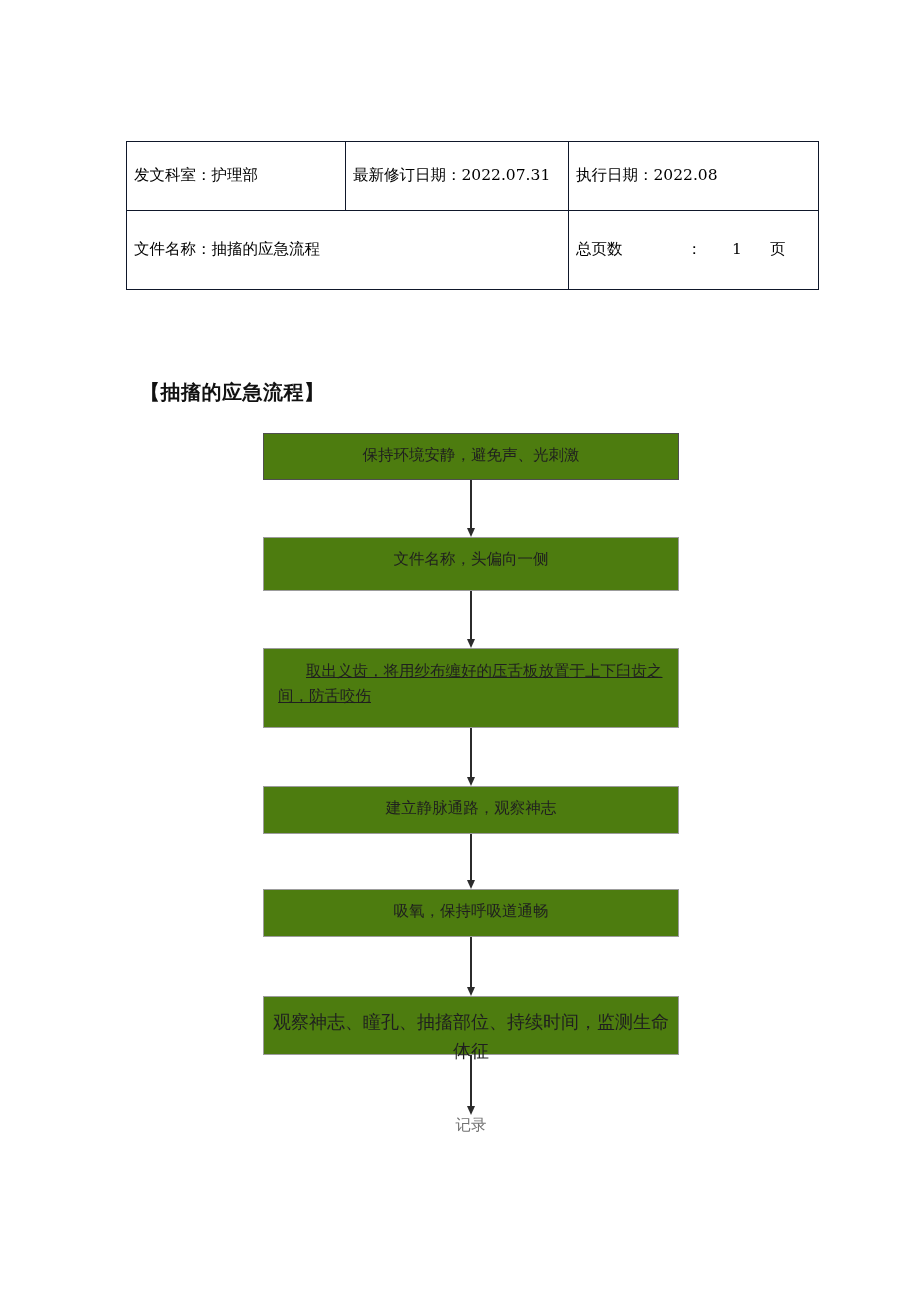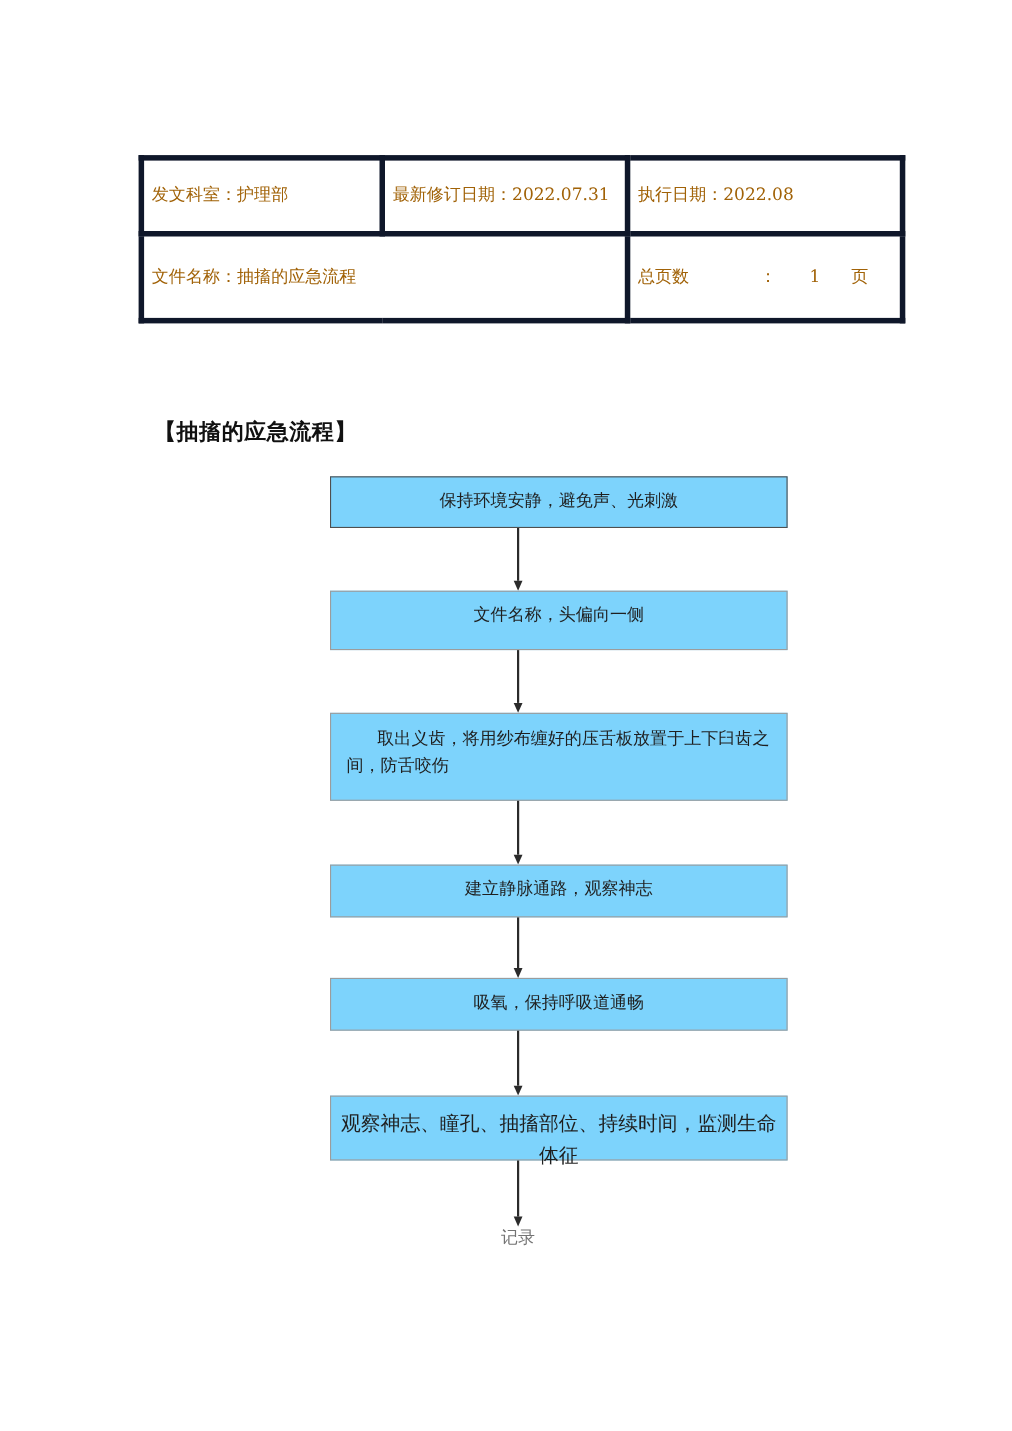--- a/index.html
+++ b/index.html
@@ -20,27 +20,27 @@
   
   .doc-table {
     position: absolute;
     left: 126px;
     top: 141px;
     width: 692px;
     border-collapse: collapse;
     table-layout: fixed;
   }
   .doc-table td {
-    border: 5px solid #0f172a;
+    border: 1px solid #0f172a;
     padding: 6px 8px 6px 7px;
     font-size: 15.5px;
     line-height: 1.5;
     font-family: "DejaVu Serif", "Liberation Serif", serif;
     vertical-align: middle;
-    color: #a16207;
+    color: #000000;
     white-space: nowrap;
   }
   .doc-table tr.row-1 td { height: 69px; }
   .doc-table tr.row-2 td { height: 79px; }
   .cell-dept  { width: 219px; }
   .cell-rev   { width: 223px; }
   .cell-eff   { width: 250px; }
   .cell-fname { width: 442px; }
   .cell-pages { width: 250px; }
 
@@ -73,34 +73,34 @@
     top: 0;
     width: 920px;
     height: 1301px;
     pointer-events: none;
   }
   .node {
     position: absolute;
     left: 263px;
     width: 416px;
     border: 1px solid #9c9c9c;
-    background: #7dd3fc;
+    background: #4d7c0f;
     font-family: "DejaVu Serif", "Liberation Serif", serif;
     font-size: 15.5px;
     line-height: 1.62;
     color: #1f1f1f;
     padding: 9px 12px 0 12px;
     text-align: center;
-    margin-left: 37px;
   }
   .node.first { border: 1.6px solid #4f4f4f; }
   .node.wrap {
     text-align: left;
     text-indent: 28px;
     padding: 10px 14px 0 14px;
+    text-decoration: underline;
   }
   .node.tight { padding: 10px 6px 0 6px; font-size: 18px; }
 
   .terminal {
     position: absolute;
     width: 416px;
     left: 263px;
     text-align: center;
     font-family: "DejaVu Serif", "Liberation Serif", serif;
     font-size: 15.5px;

